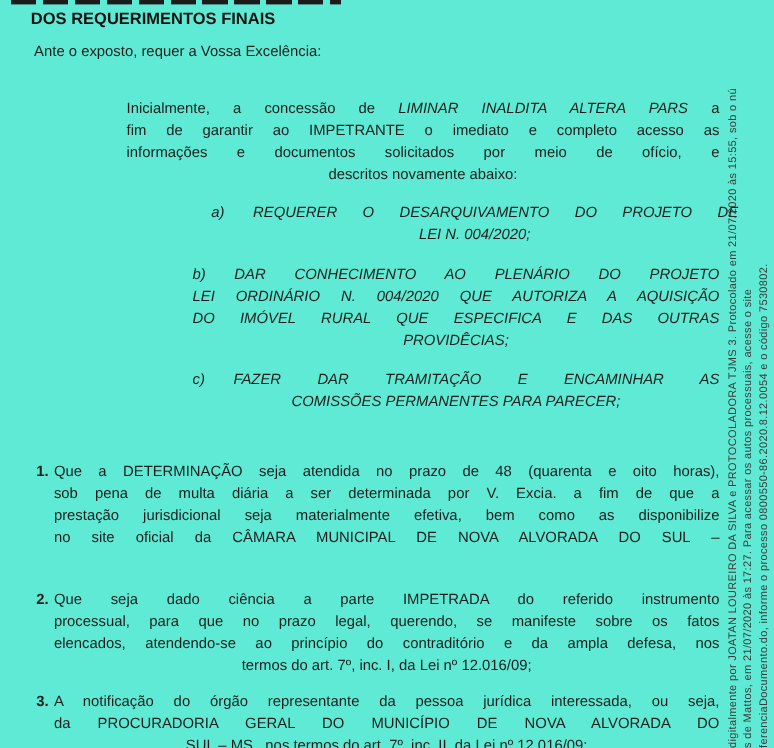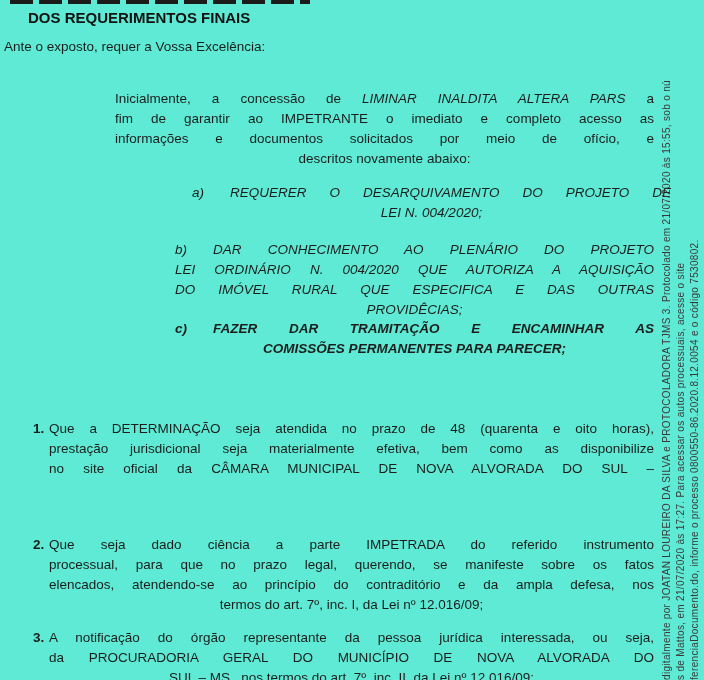--- a/index.html
+++ b/index.html
@@ -21,30 +21,30 @@
   }
   .heading {
     position: absolute;
     top: 9px; left: 28px;
     font-size: 15px; font-weight: bold;
     color: #111;
     white-space: nowrap;
   }
   .intro {
     position: absolute;
-    top: 39px; left: 4px;
+    top: 39px; left: 31px;
     font-size: 13.5px;
     white-space: nowrap;
     text-align: center;
   }
   .par { position: absolute; font-size: 13.5px; line-height: 20px; }
   .p1   { top: 89px;  left: 115px; width: 539px; }
   .pa   { top: 183px; left: 175px; width: 479px; font-style: italic; margin-left: 17px; }
   .pb   { top: 240px; left: 175px; width: 479px; font-style: italic; }
-  .pc   { top: 319px; left: 175px; width: 479px; font-style: italic; font-weight: bold; }
+  .pc   { top: 335px; left: 175px; width: 479px; font-style: italic; }
   .jline { text-align: justify; text-align-last: justify; }
   .lline { text-align: center; }
   .bi { font-weight: normal; font-style: italic; }
   .b  { font-weight: normal; }
   .tab { display: inline-block; width: 26px; }
   .litem { position: absolute; left: 33px; width: 621px; font-size: 13.5px; line-height: 20px; }
   .l1 { top: 419px; }
   .l2 { top: 535px; }
   .l3 { top: 628px; }
   .num { position: absolute; left: 0; top: 0; font-weight: bold; }
@@ -95,20 +95,21 @@
 
   <div class="par pc">
     <div class="jline"><span>c)</span><span class="tab"></span><span>FAZER DAR TRAMITAÇÃO E ENCAMINHAR AS</span></div>
     <div class="lline">COMISSÕES PERMANENTES PARA PARECER;</div>
   </div>
 
   <div class="litem l1">
     <span class="num">1.</span>
     <div class="ltext">
       <div class="jline"><span>Que a </span><span class="b">DETERMINAÇÃO</span><span> seja atendida no prazo de 48 (quarenta e oito horas),</span></div>
+      <div class="jline">sob pena de multa diária a ser determinada por V. Excia. a fim de que a</div>
       <div class="jline">prestação jurisdicional seja materialmente efetiva, bem como as disponibilize</div>
       <div class="jline">no site oficial da CÂMARA MUNICIPAL DE NOVA ALVORADA DO SUL –</div>
     </div>
   </div>
 
   <div class="litem l2">
     <span class="num">2.</span>
     <div class="ltext">
       <div class="jline">Que seja dado ciência a parte IMPETRADA do referido instrumento</div>
       <div class="jline">processual, para que no prazo legal, querendo, se manifeste sobre os fatos</div>

